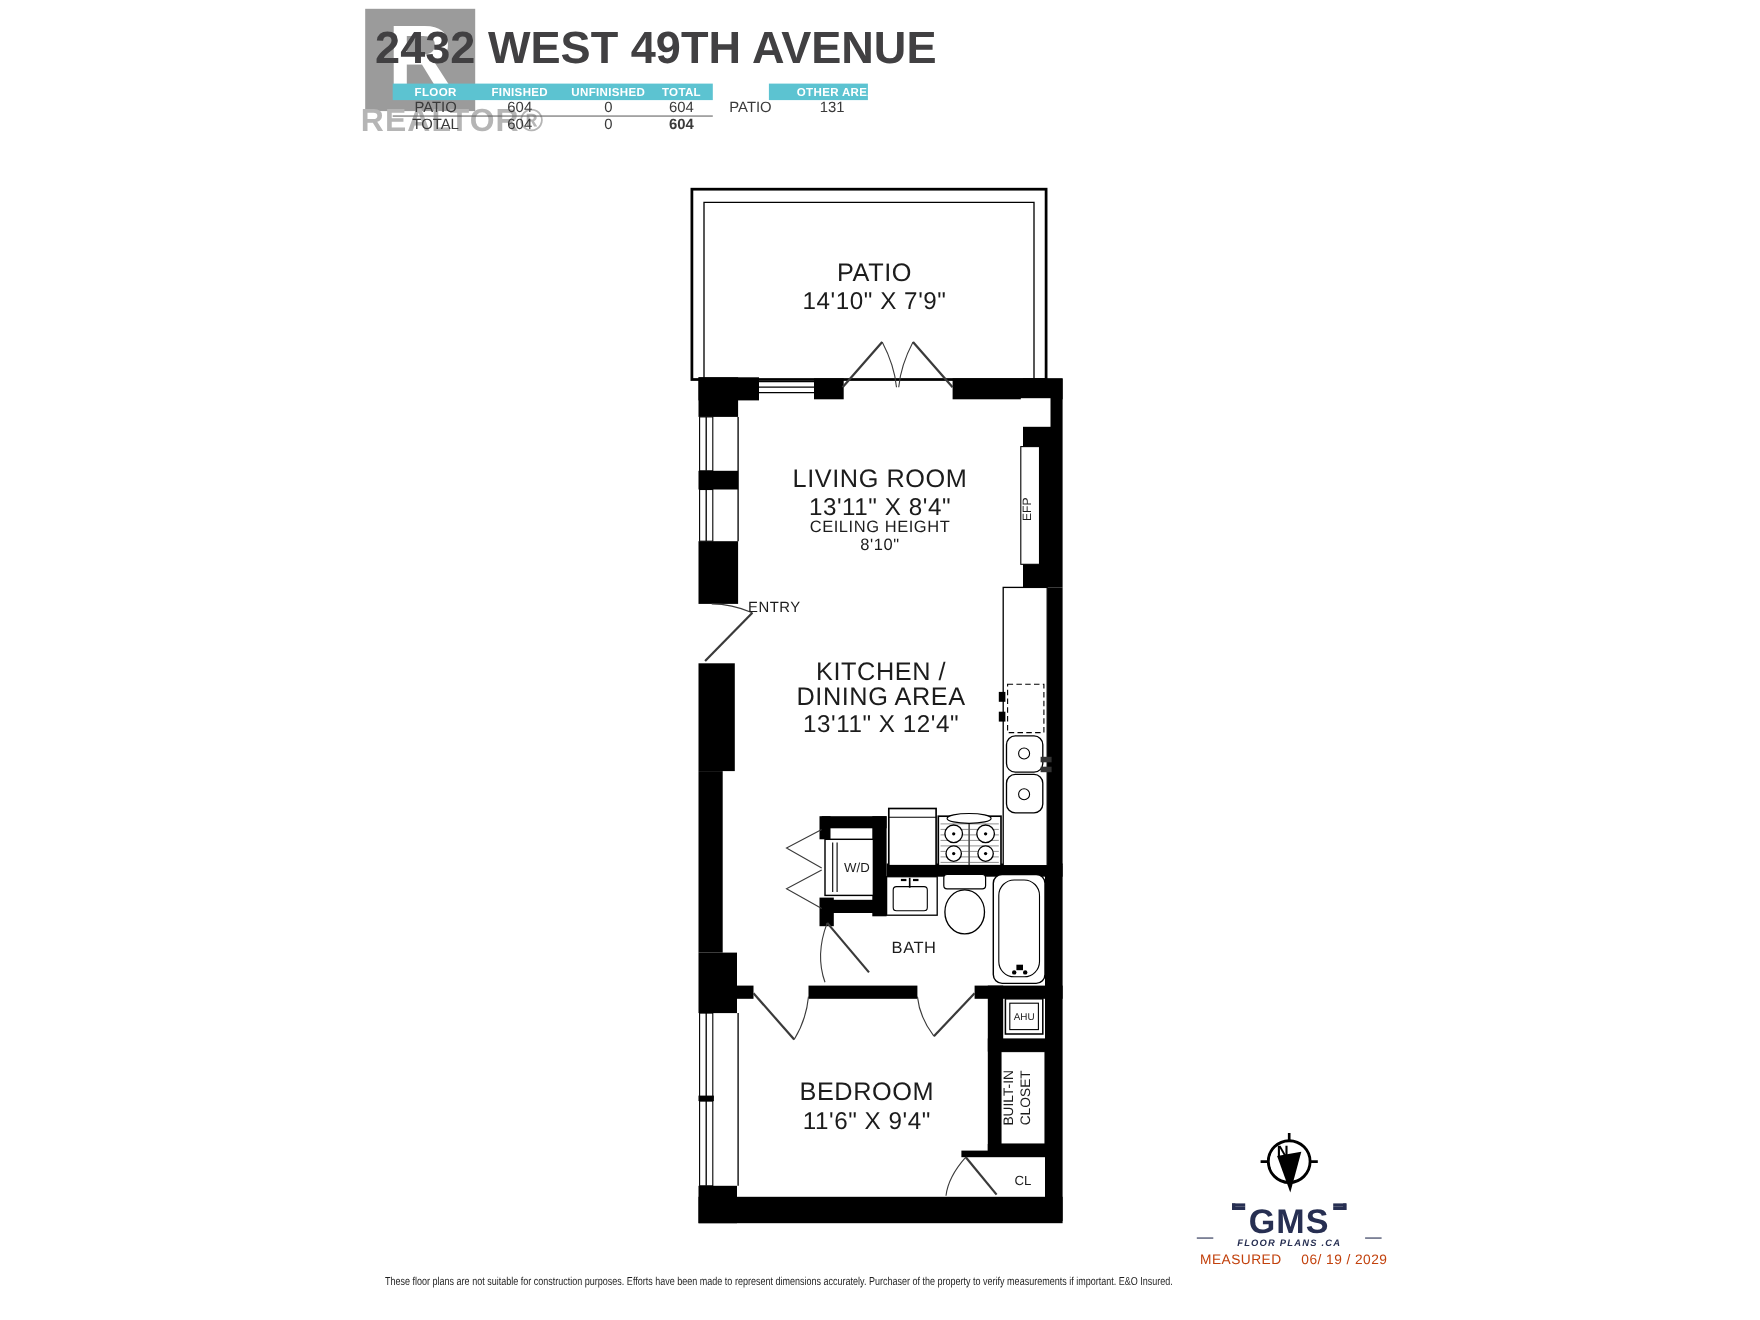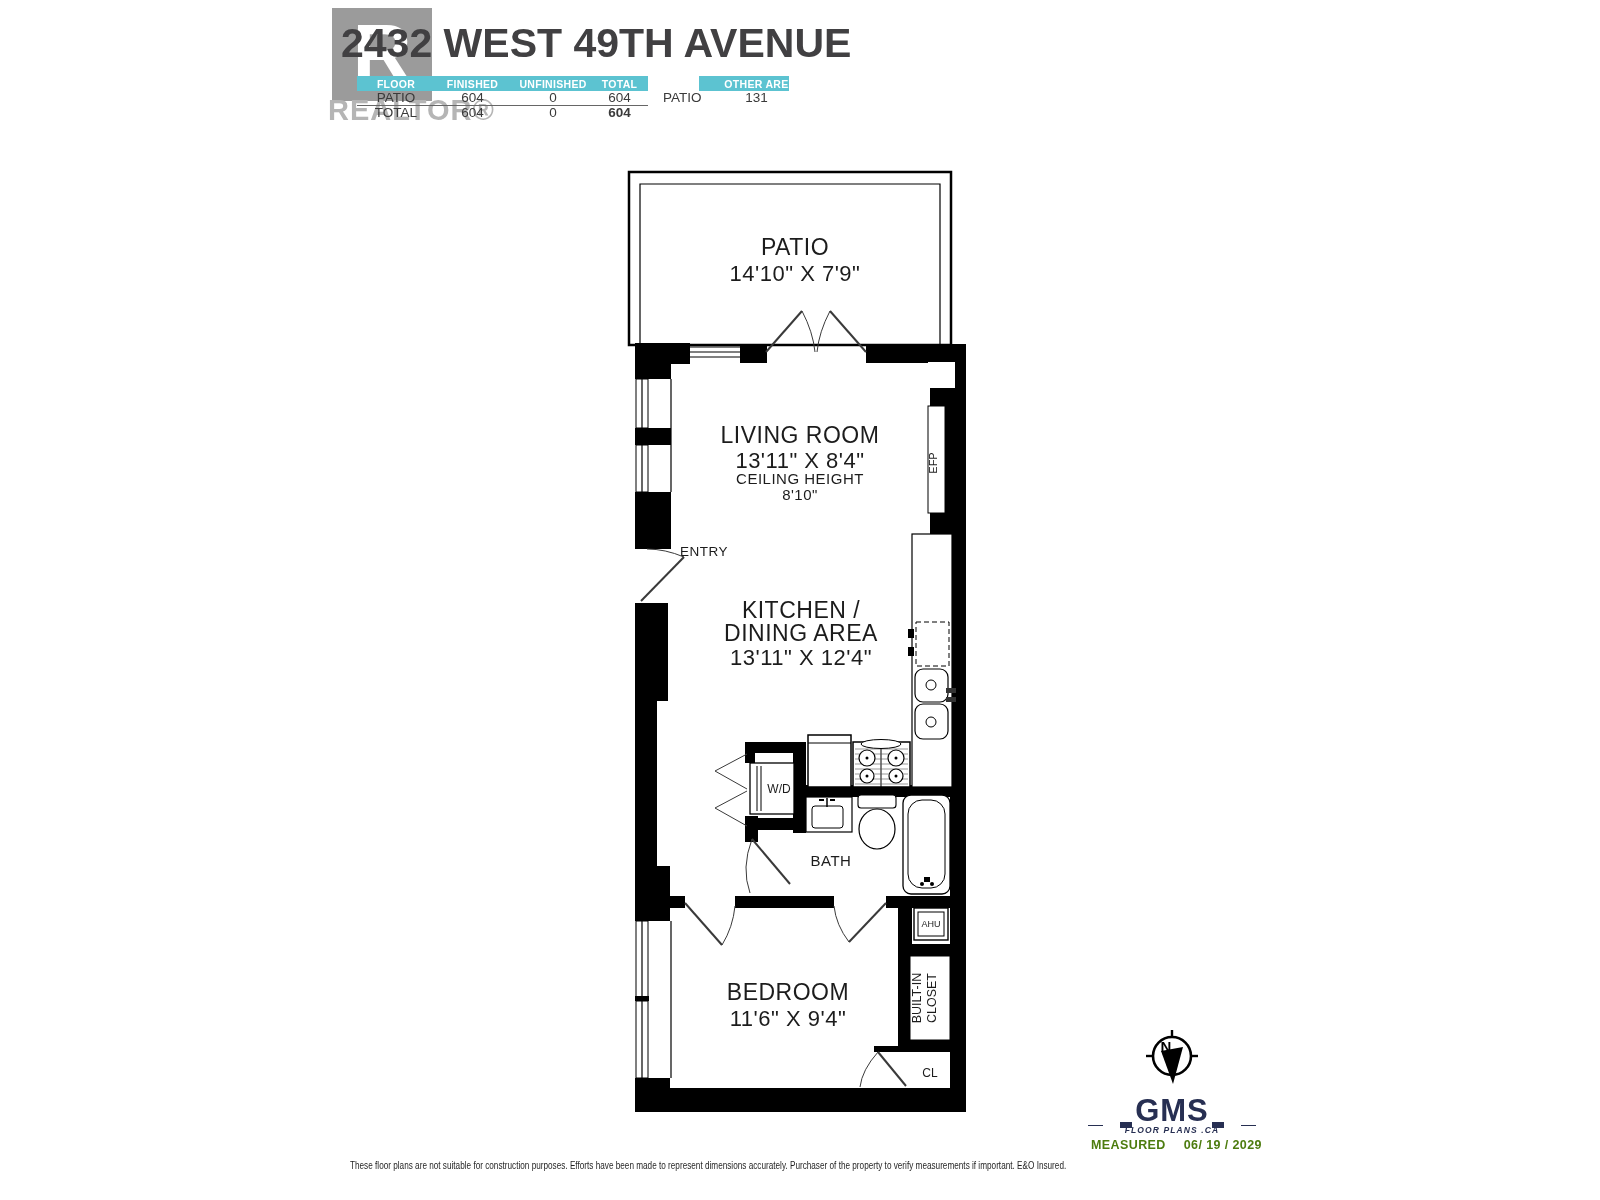--- a/index.html
+++ b/index.html
@@ -44,30 +44,30 @@
   .t-room{font-size:23px;letter-spacing:0.5px;text-anchor:middle;}
   .t-dim{font-size:22px;letter-spacing:0.5px;text-anchor:middle;}
   .t-small{font-size:15px;letter-spacing:0.5px;text-anchor:middle;}
   .t-entry{font-size:13.5px;letter-spacing:0.5px;text-anchor:middle;}
   .t-tiny{font-size:12px;text-anchor:middle;}
   .t-micro{font-size:9px;text-anchor:middle;}
 
   
   .gms{position:absolute;left:1087px;top:1022px;width:170px;z-index:3;text-align:center;color:#272f52;}
   .gms .compass{display:block;margin:0 auto;}
-  .gms-row{display:flex;align-items:flex-end;justify-content:center;margin-top:2px;}
+  .gms-row{display:flex;align-items:flex-start;justify-content:center;margin-top:2px;}
   .gms-bracket{width:9px;border:3px solid #272f52;}
   .gms-bracket.bl{border-right:none;margin-right:3px;}
   .gms-bracket.br{border-left:none;margin-left:3px;}
   .gms-name{font-size:31px;font-weight:bold;letter-spacing:1px;line-height:34px;}
   .gms-sub{display:flex;align-items:flex-start;justify-content:center;gap:22px;margin-top:-3px;font-style:italic;}
   .gms-sub .ln{width:15px;border-top:1.6px solid #272f52;}
   .gms-sub .st{font-size:8.5px;letter-spacing:1.1px;font-weight:bold;}
   .measured{position:absolute;left:1091px;top:1138px;z-index:3;display:flex;gap:18px;
-            font-size:12.5px;color:#4d7c0f;letter-spacing:0.4px;white-space:nowrap;font-weight:bold;}
+            font-size:12.5px;color:#c2410c;letter-spacing:0.4px;white-space:nowrap;}
 
   
   .disclaimer{position:absolute;left:350px;top:1159px;z-index:3;font-size:10.5px;color:#1f1f1f;
               white-space:nowrap;transform:scaleX(0.78);transform-origin:left center;}
 </style>
 </head>
 <body>
 
 <div class="page">
 

